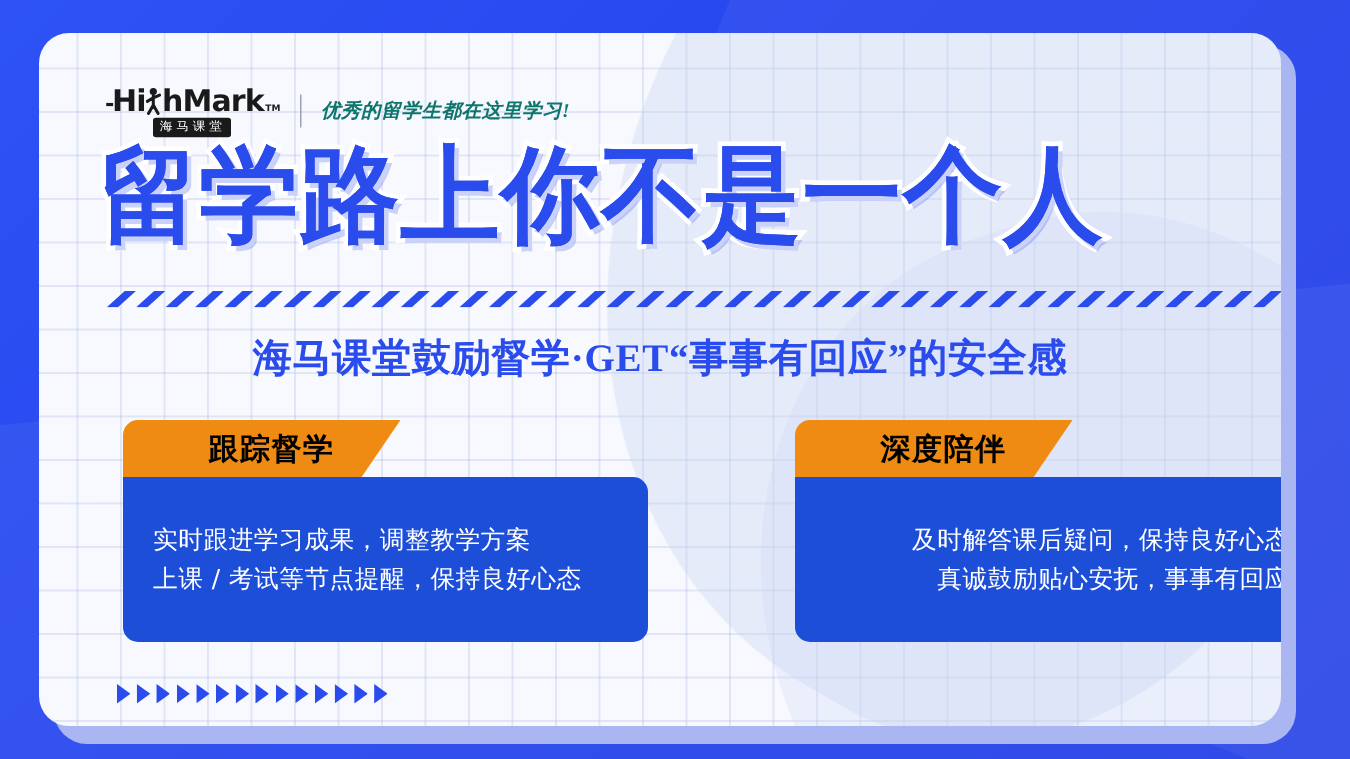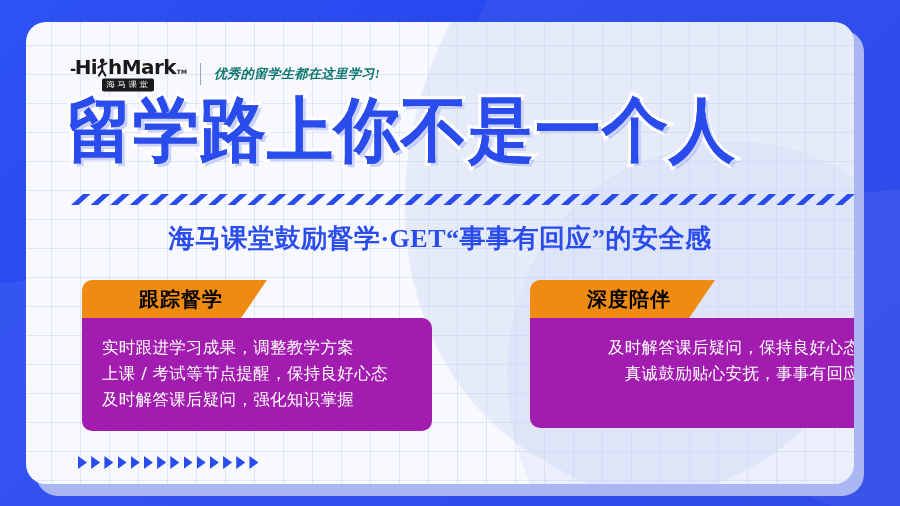--- a/index.html
+++ b/index.html
@@ -145,23 +145,23 @@
     clip-path:polygon(0 0, 100% 0, 86% 100%, 0 100%);
     display:flex; align-items:center;
   }
   .card-head-label {
     padding-left:57px;
     color:#000000; font-size:20px; font-weight:700;
     letter-spacing:1px;
     font-family:"DejaVu Sans","Liberation Sans",sans-serif;
   }
   .card-body {
-    background:#a21caf;
+    background:#1d4ed8;
     border-radius:0 10px 10px 10px;
-    padding:17px 20px 18px 20px;
+    padding:29px 20px 18px 20px;
     min-height:110px;
   }
   .card-line {
     color:#ffffff; font-size:16.5px; line-height:1.58;
     letter-spacing:.3px; white-space:nowrap;
     font-family:"DejaVu Sans","Liberation Sans",sans-serif;
   }
   #card-right .card-body { text-align:right; }
   #card-right .card-head { margin-left:0; }
 
@@ -259,21 +259,20 @@
 
       <div id="subtitle">海马课堂鼓励督学·GET“事事有回应”的安全感</div>
 
       <div class="card" id="card-left">
         <div class="card-head">
           <span class="card-head-label">跟踪督学</span>
         </div>
         <div class="card-body">
           <div class="card-line">实时跟进学习成果，调整教学方案</div>
           <div class="card-line">上课 / 考试等节点提醒，保持良好心态</div>
-          <div class="card-line">及时解答课后疑问，强化知识掌握</div>
         </div>
       </div>
 
       <div class="card" id="card-right">
         <div class="card-head">
           <span class="card-head-label">深度陪伴</span>
         </div>
         <div class="card-body">
           <div class="card-line">及时解答课后疑问，保持良好心态</div>
           <div class="card-line">真诚鼓励贴心安抚，事事有回应</div>

